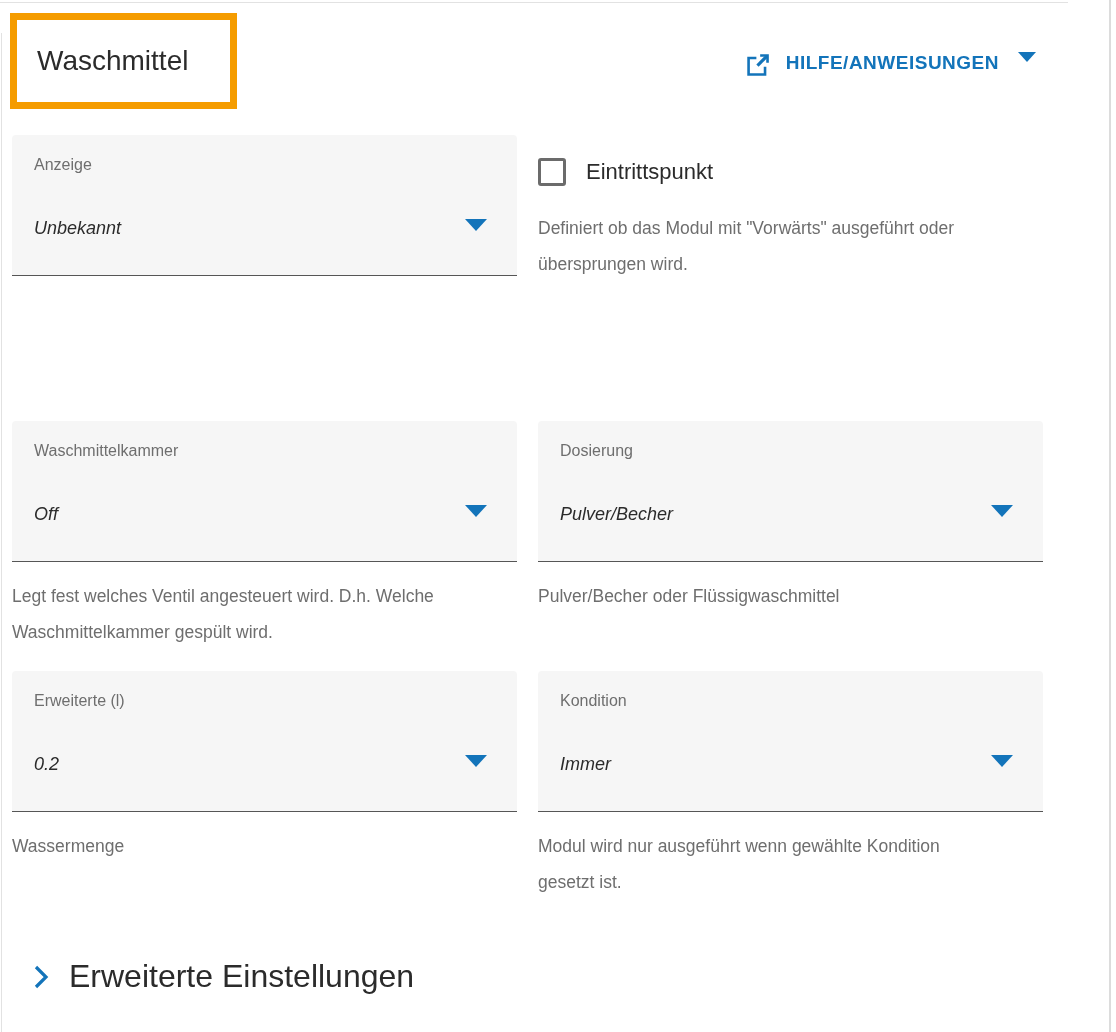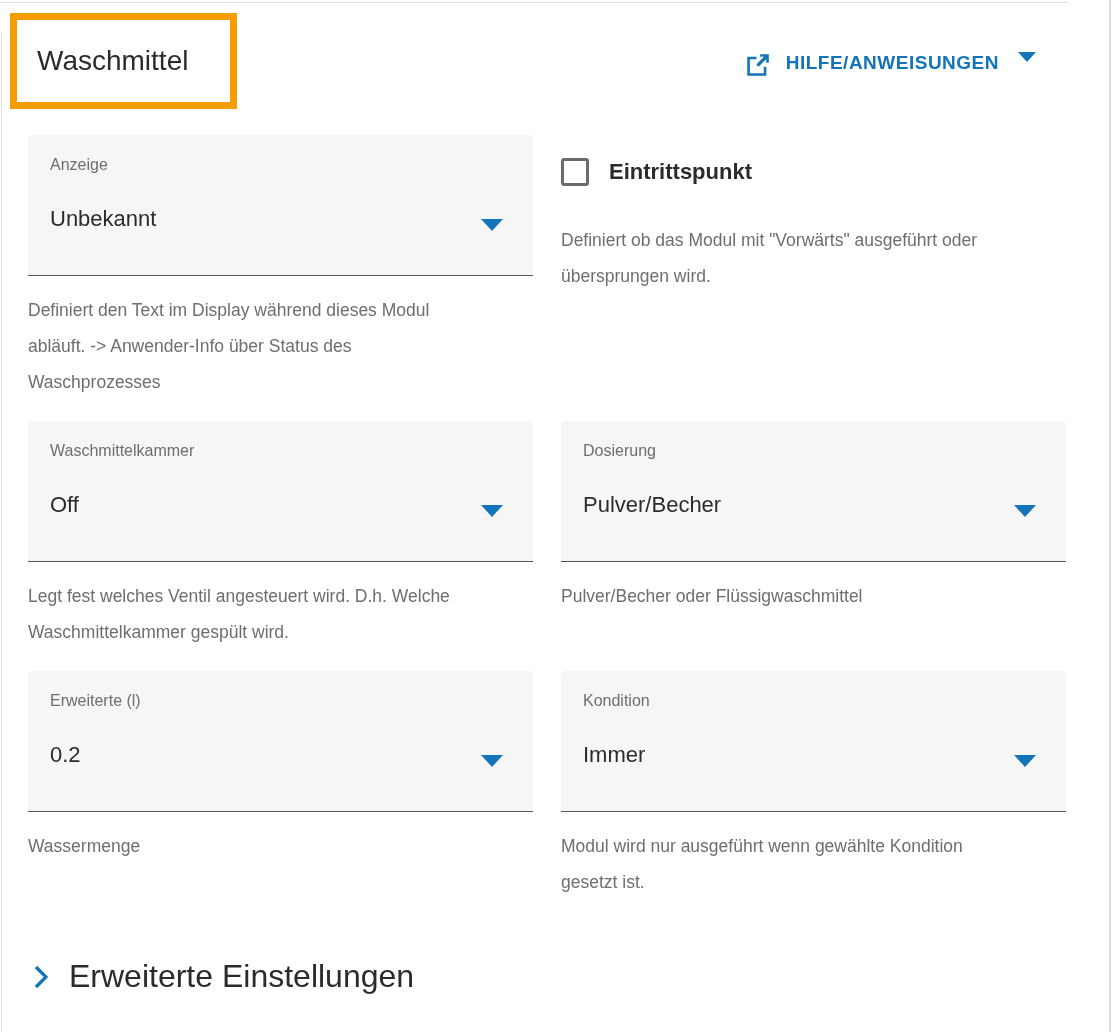--- a/index.html
+++ b/index.html
@@ -38,56 +38,56 @@
   }
   .help-link .link-label{font-size:19px;font-weight:bold;letter-spacing:.5px;}
   .ext-icon svg{display:block;}
   .tri-down-sm{
     width:0;height:0;margin-left:4px;
     border-left:9px solid transparent;border-right:9px solid transparent;
     border-top:10px solid var(--accent-blue);
   }
 
   .form-grid{
-    position:absolute;left:28px;top:135px;width:1038px;
-    display:grid;grid-template-columns:505px 505px;column-gap:28px;
+    position:absolute;left:12px;top:135px;width:1038px;
+    display:grid;grid-template-columns:505px 505px;column-gap:21px;
     grid-template-rows:286px 250px auto;
   }
   .cell{position:relative;}
 
   .select-box{
     position:relative;height:141px;
     background:var(--field-bg);
     border-bottom:1px solid var(--field-border);
     border-radius:4px 4px 0 0;
     padding:20px 22px;cursor:pointer;
   }
   .select-label{font-size:16px;color:var(--label-gray);line-height:19px;}
-  .select-value{margin-top:32px;font-size:22px;color:var(--text-dark);}
+  .select-value{margin-top:44px;font-size:18px;color:var(--text-dark);font-style:italic;}
   .tri-down{
     position:absolute;right:30px;top:84px;
     width:0;height:0;
     border-left:11px solid transparent;border-right:11px solid transparent;
     border-top:12px solid var(--accent-blue);
   }
 
   .help{
     margin-top:16px;
     font-size:17.5px;line-height:36px;color:var(--label-gray);
     white-space:pre-line;
   }
 
   .checkbox-cell{padding-top:23px;}
-  .checkbox-row{display:flex;align-items:center;gap:20px;cursor:pointer;font-weight:bold;}
+  .checkbox-row{display:flex;align-items:center;gap:20px;cursor:pointer;}
   .checkbox-box{
     width:28px;height:28px;flex:0 0 28px;
     border:3.5px solid #6b6b6b;border-radius:3px;background:#fff;
   }
   .checkbox-label{font-size:22px;color:var(--text-dark);}
-  .checkbox-cell .help{margin-top:36px;}
+  .checkbox-cell .help{margin-top:24px;}
 
   .advanced-row{
     position:absolute;left:33px;top:958px;
     display:flex;align-items:center;gap:19px;cursor:pointer;
   }
   .advanced-label{font-size:32px;color:var(--text-dark);}
   .chev-right svg{display:block;}
 </style>
 </head>
 <body>
@@ -113,23 +113,20 @@
 </div>
 
 <div class="form-grid">
 
   <div class="cell">
     <div class="select-box">
       <div class="select-label">Anzeige</div>
       <div class="select-value">Unbekannt</div>
       <span class="tri-down"></span>
     </div>
-    <p class="help">Definiert den Text im Display während dieses Modul
-abläuft. -&gt; Anwender-Info über Status des
-Waschprozesses</p>
   </div>
 
   <div class="cell checkbox-cell">
     <div class="checkbox-row">
       <span class="checkbox-box"></span>
       <span class="checkbox-label">Eintrittspunkt</span>
     </div>
     <p class="help">Definiert ob das Modul mit "Vorwärts" ausgeführt oder
 übersprungen wird.</p>
   </div>

